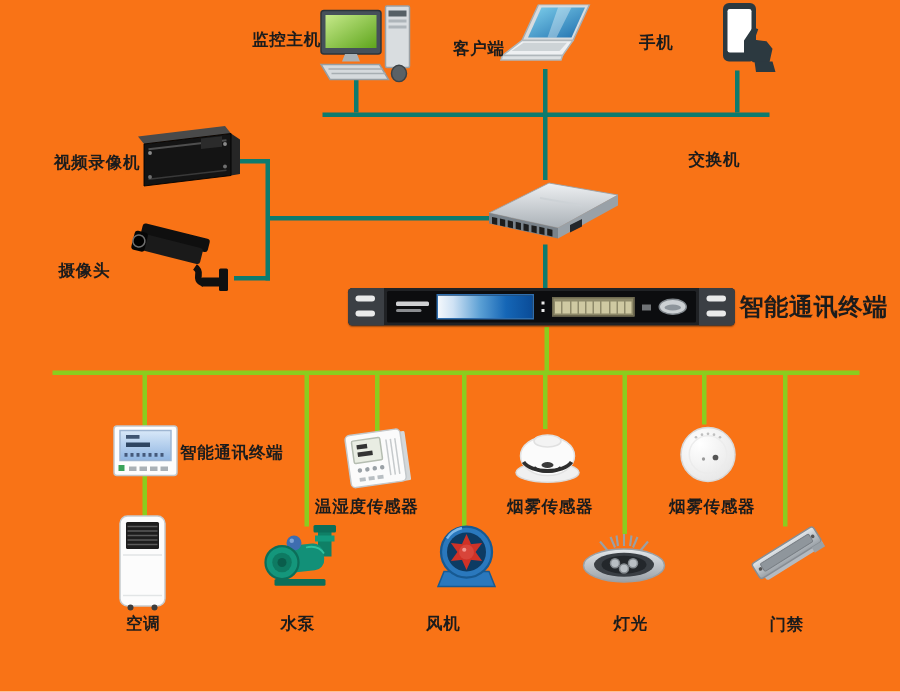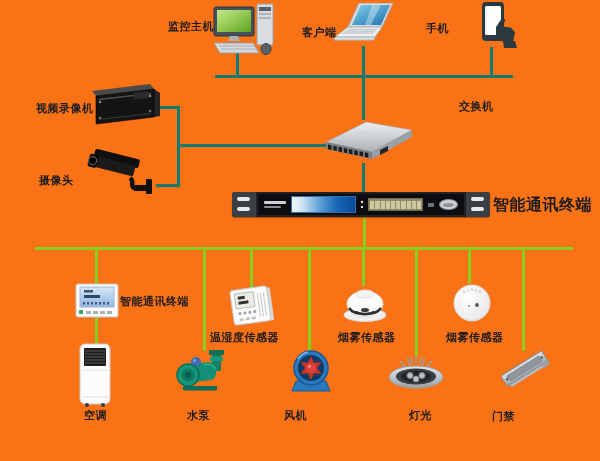--- a/index.html
+++ b/index.html
@@ -368,15 +368,15 @@
   <svg class="icon" style="left:498px;top:350px" width="56" height="42" viewBox="0 0 56 42">
     <g transform="rotate(-32 28 21)">
       <rect x="7" y="14" width="45" height="13" rx="2" fill="#b4bac0"></rect>
       <rect x="4" y="12" width="48" height="12" rx="2" fill="url(#gBar)" stroke="#878d93"></rect>
       <rect x="9" y="15" width="38" height="6" rx="1" fill="#8f969c" stroke="#767c82" stroke-width="0.6"></rect>
       <circle cx="7.5" cy="18" r="1.2" fill="#555"></circle>
         <circle cx="48.5" cy="18" r="1.2" fill="#555"></circle>
       <rect x="44" y="24" width="8" height="4" fill="#9aa1a7"></rect>
     </g>
   </svg>
-  <div class="lbl" style="left:492px;top:409px">门禁</div>
+  <div class="lbl" style="left:513px;top:409px">门禁</div>
 
 </div>
 
 </body></html>

